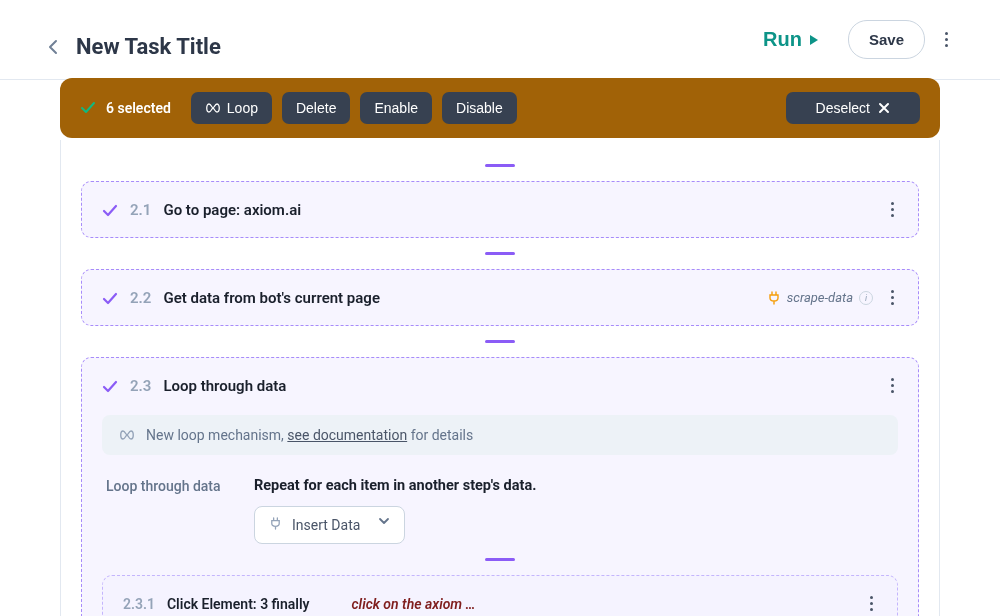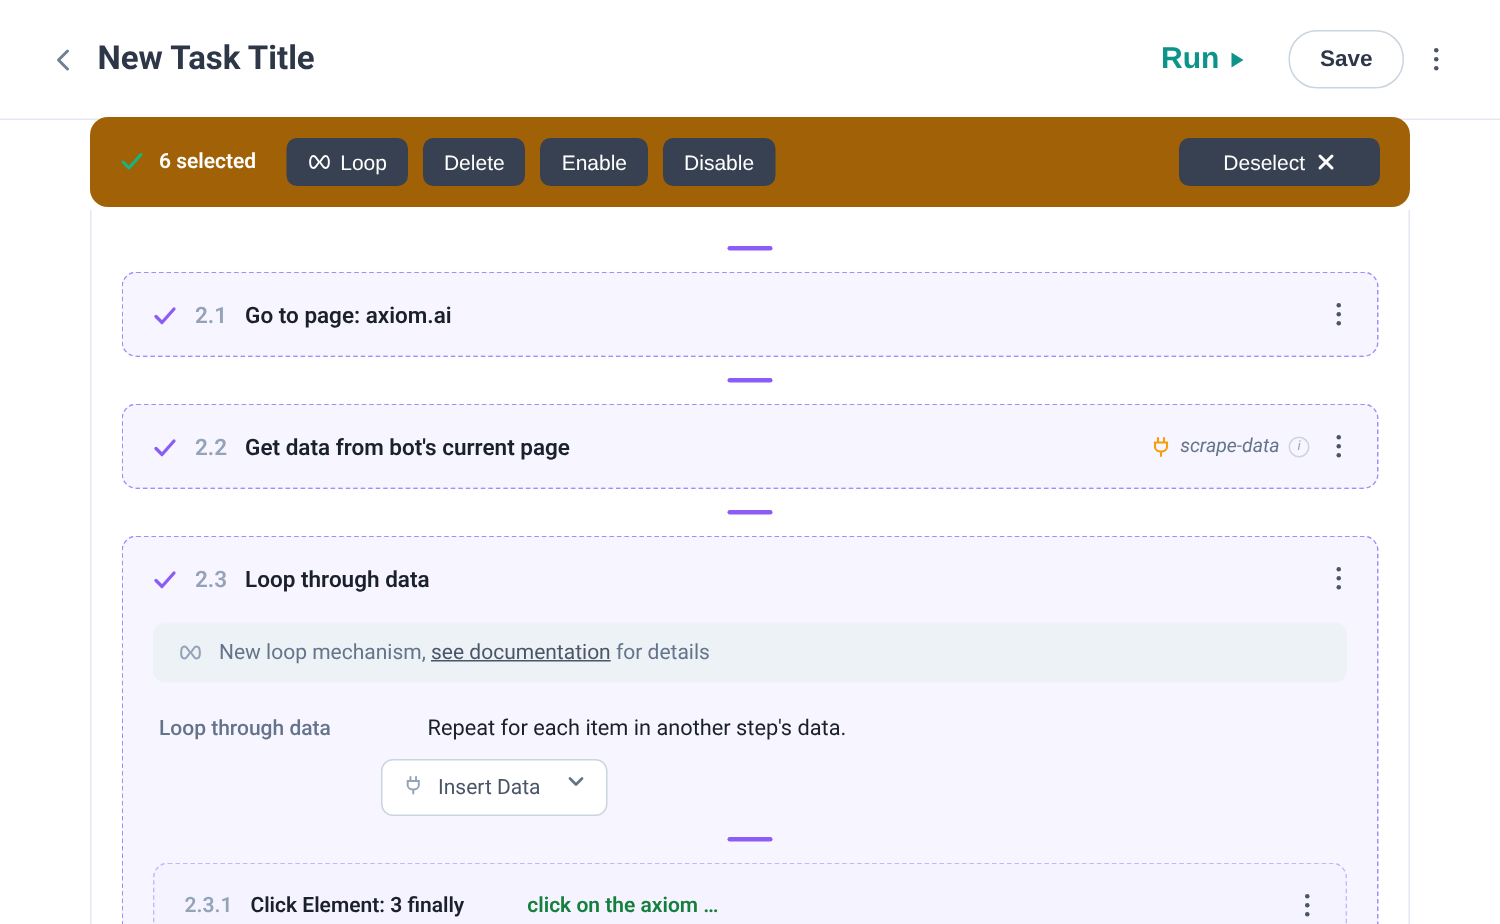--- a/index.html
+++ b/index.html
@@ -1,17 +1,17 @@
 <!DOCTYPE html>
 <html><head>
 <meta charset="utf-8">
 <style>
 * { box-sizing: border-box; margin: 0; padding: 0; }
 body { font-family: -apple-system, BlinkMacSystemFont, "Segoe UI", Roboto, sans-serif; background: #fff; color: #1a202c; font-size: 14px; }
-.header { display: flex; align-items: center; justify-content: space-between; padding: 20px 37px; border-bottom: 1px solid #e2e8f0; }
+.header { display: flex; align-items: flex-end; justify-content: space-between; padding: 20px 48px; border-bottom: 1px solid #e2e8f0; }
 .header-left { display: flex; align-items: center; gap: 18px; }
 .back-icon { color: #718096; cursor: pointer; }
 .title { font-size: 22px; font-weight: 700; color: #2d3748; }
 .header-right { display: flex; align-items: center; gap: 16px; }
 .run-btn { display: flex; align-items: center; gap: 6px; color: #0d9488; font-weight: 600; cursor: pointer; background: none; border: none; font-size: 20px; padding: 8px 12px; }
 .save-btn { border: 1px solid #cbd5e0; background: #fff; padding: 10px 20px; border-radius: 19px; font-weight: 600; font-size: 15px; color: #2d3748; cursor: pointer; }
 .more-vert { display: flex; flex-direction: column; gap: 3px; cursor: pointer; padding: 4px; }
 .more-vert span { width: 3px; height: 3px; background: #4a5568; border-radius: 50%; }
 .content-wrap { padding: 0 30px; }
 .selection-bar { background: #a16207; color: #fff; border-radius: 12px; padding: 14px 20px; display: flex; align-items: center; justify-content: space-between; margin: 0 auto; max-width: 880px; position: relative; top: -2px; }
@@ -38,30 +38,30 @@
 .info-circle { width: 14px; height: 14px; border: 1px solid #cbd5e0; border-radius: 50%; display: inline-flex; align-items: center; justify-content: center; font-size: 9px; color: #94a3b8; }
 
 .loop-body { margin-top: 18px; }
 .info-bar { background: #edf2f7; border-radius: 8px; padding: 12px 16px; display: flex; align-items: center; gap: 10px; color: #64748b; font-size: 14px; }
 .info-bar .inf-icon { color: #94a3b8; }
 .info-bar a { color: #4a5568; text-decoration: underline; }
 
 .param-row { display: flex; gap: 28px; margin-top: 22px; padding: 0 4px; }
 .param-label { width: 120px; color: #64748b; font-weight: 500; font-size: 14px; line-height: 1.4; }
 .param-content { flex: 1; }
-.param-desc { font-weight: 400; color: #1a202c; margin-bottom: 12px; font-size: 14.5px; margin-left: 31px; }
+.param-desc { font-weight: 700; color: #1a202c; margin-bottom: 12px; font-size: 14.5px; }
 .dropdown { display: inline-flex; gap: 10px; border: 1px solid #cbd5e0; background: #fff; padding: 10px 14px; border-radius: 8px; cursor: pointer; font-size: 14px; color: #4a5568; }
 .dropdown .plug { color: #94a3b8; }
 .dropdown .chev { color: #64748b; margin-left: 8px; }
 
 .substep-card { border: 1px dashed #c4b5fd; background: #f5f3ff; border-radius: 10px; padding: 16px 20px; margin-top: 4px; }
 .substep-head { display: flex; align-items: center; gap: 12px; }
 .substep-num { color: #94a3b8; font-weight: 600; }
 .substep-title { font-weight: 600; color: #1a202c; }
-.substep-desc { color: #15803d; font-weight: 600; margin-left: 30px; }
+.substep-desc { color: #7f1d1d; font-weight: 600; margin-left: 30px; font-style: italic; }
 
 svg { display: block; }
 </style>
 </head>
 <body>
 
 <div class="header">
   <div class="header-left">
     <div class="back-icon">
       <svg width="10" height="16" viewBox="0 0 10 16">

